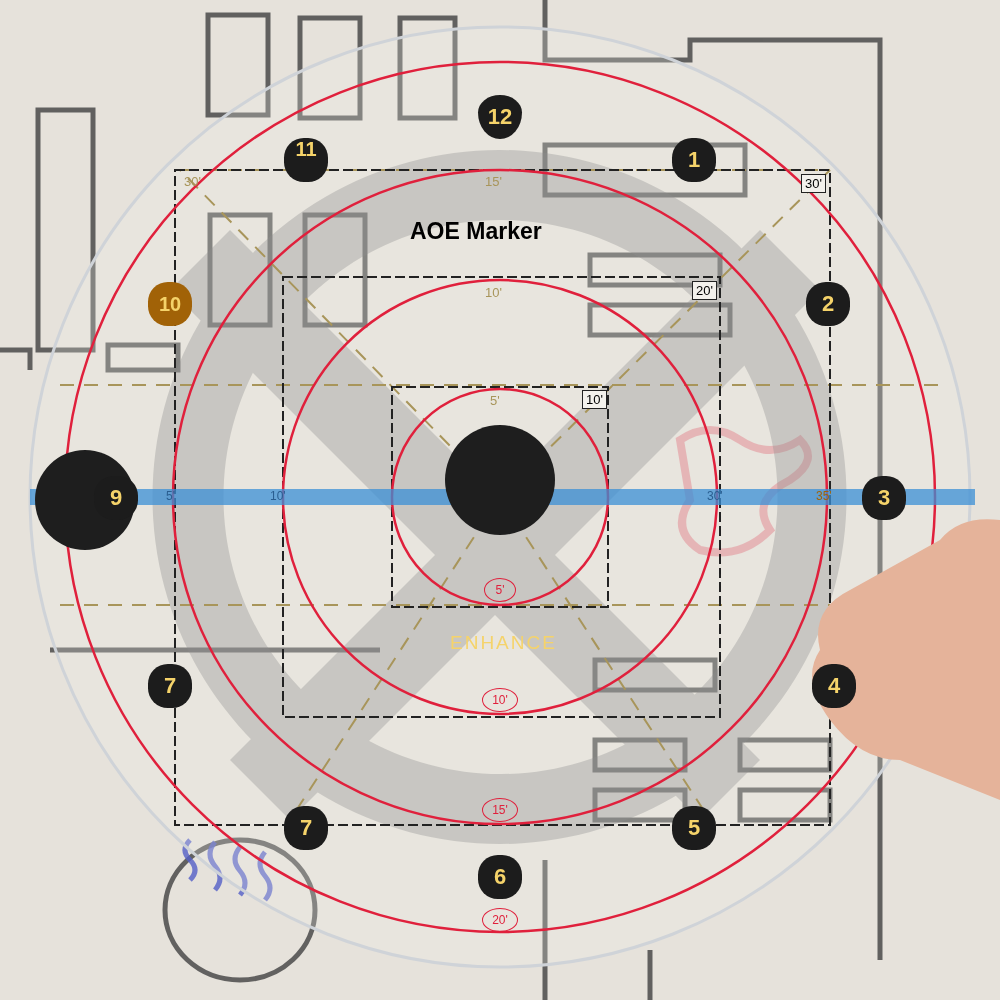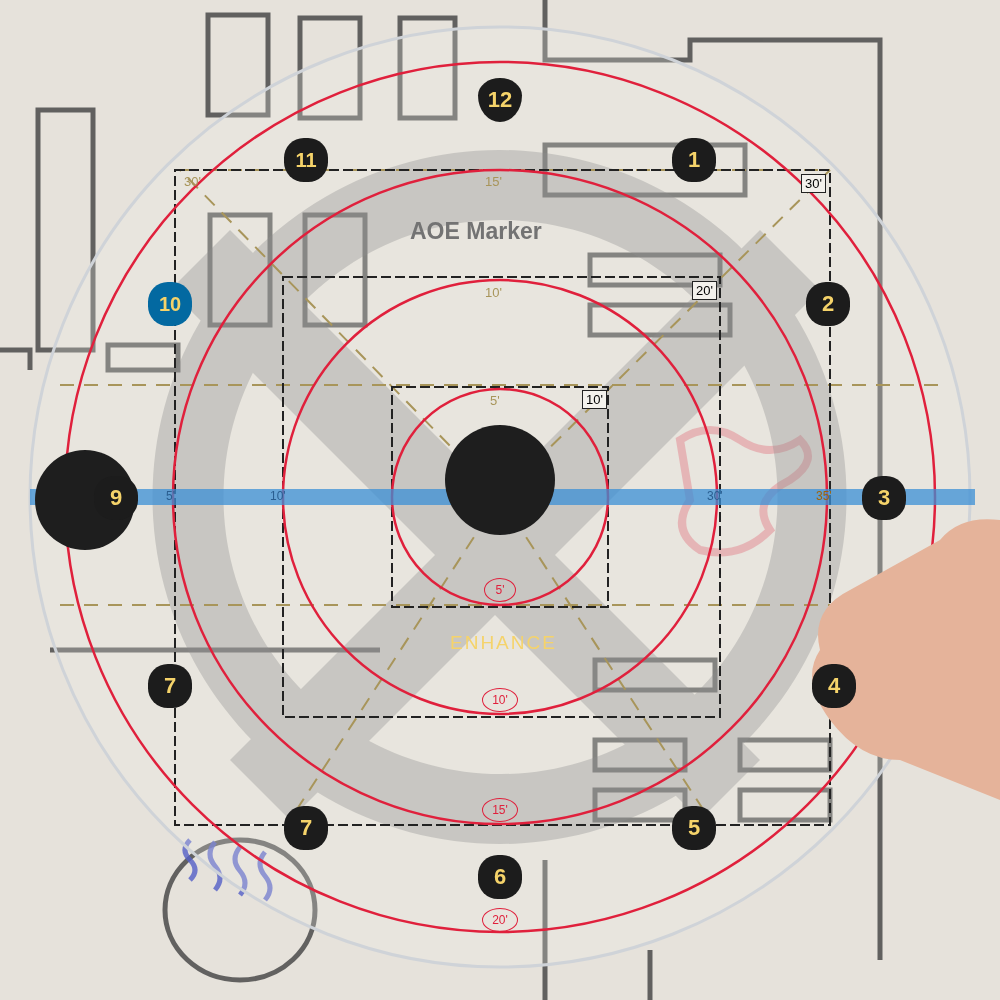--- a/index.html
+++ b/index.html
@@ -80,24 +80,24 @@
 
   <rect x="30" y="489" width="945" height="16" fill="#3b8fd6" opacity="0.75"></rect>
 
   <circle cx="500" cy="480" r="55" fill="#1e1e1e"></circle>
 
   <circle cx="85" cy="500" r="50" fill="#1e1e1e"></circle>
 
   <path d="M1000,520 Q960,515 940,540 L850,590 Q810,610 820,650 Q800,680 830,720 Q860,760 900,760 L1000,800 Z" fill="#e5b39a"></path>
 </svg>
 
-<div style="position:absolute;left:410px;top:218px;color:#737373;font-size:23px;font-weight:bold;">AOE Marker</div>
+<div style="position:absolute;left:410px;top:218px;color:#000000;font-size:23px;font-weight:bold;">AOE Marker</div>
 <div style="position:absolute;left:430px;top:632px;color:#f5d36a;font-size:19px;letter-spacing:2px;margin-left:20px;">ENHANCE</div>
 
-<div style="position:absolute;left:478px;top:78px;width:44px;height:44px;border-radius:50% 50% 50% 50%/40% 40% 60% 60%;background:#1c1c1c;color:#f5d36a;font-weight:bold;font-size:22px;display:flex;align-items:center;justify-content:center;">
+<div style="position:absolute;left:478px;top:95px;width:44px;height:44px;border-radius:50% 50% 50% 50%/40% 40% 60% 60%;background:#1c1c1c;color:#f5d36a;font-weight:bold;font-size:22px;display:flex;align-items:center;justify-content:center;">
       <span>12</span>
     </div>
 <div style="position:absolute;left:672px;top:138px;width:44px;height:44px;border-radius:45%;background:#1c1c1c;color:#f5d36a;font-weight:bold;font-size:22px;display:flex;align-items:center;justify-content:center;">
       <span>1</span>
     </div>
 <div style="position:absolute;left:806px;top:282px;width:44px;height:44px;border-radius:45%;background:#1c1c1c;color:#f5d36a;font-weight:bold;font-size:22px;display:flex;align-items:center;justify-content:center;">
       <span>2</span>
     </div>
 <div style="position:absolute;left:862px;top:476px;width:44px;height:44px;border-radius:45%;background:#1c1c1c;color:#f5d36a;font-weight:bold;font-size:22px;display:flex;align-items:center;justify-content:center;">
       <span>3</span>
@@ -113,24 +113,24 @@
     </div>
 <div style="position:absolute;left:284px;top:806px;width:44px;height:44px;border-radius:45%;background:#1c1c1c;color:#f5d36a;font-weight:bold;font-size:22px;display:flex;align-items:center;justify-content:center;">
       <span>7</span>
     </div>
 <div style="position:absolute;left:148px;top:664px;width:44px;height:44px;border-radius:45%;background:#1c1c1c;color:#f5d36a;font-weight:bold;font-size:22px;display:flex;align-items:center;justify-content:center;">
       <span>7</span>
     </div>
 <div style="position:absolute;left:94px;top:476px;width:44px;height:44px;border-radius:45%;background:#1c1c1c;color:#f5d36a;font-weight:bold;font-size:22px;display:flex;align-items:center;justify-content:center;">
       <span>9</span>
     </div>
-<div style="position:absolute;left:148px;top:282px;width:44px;height:44px;border-radius:45%;background:#0369a1;color:#f5d36a;font-weight:bold;font-size:20px;display:flex;align-items:center;justify-content:center;">
+<div style="position:absolute;left:148px;top:282px;width:44px;height:44px;border-radius:45%;background:#a16207;color:#f5d36a;font-weight:bold;font-size:20px;display:flex;align-items:center;justify-content:center;">
       <span>10</span>
     </div>
-<div style="position:absolute;left:284px;top:138px;width:44px;height:44px;border-radius:45%;background:#1c1c1c;color:#f5d36a;font-weight:bold;font-size:20px;display:flex;align-items:center;justify-content:center;">
+<div style="position:absolute;left:284px;top:138px;width:44px;height:44px;border-radius:45%;background:#1c1c1c;color:#f5d36a;font-weight:bold;font-size:20px;display:flex;justify-content:center;">
       <span>11</span>
     </div>
 
 <div style="position:absolute;left:484px;top:578px;width:30px;height:22px;border:1.5px solid #e0203c;border-radius:50%;color:#e0203c;font-size:12px;text-align:center;line-height:22px;">5'</div>
 <div style="position:absolute;left:482px;top:688px;width:34px;height:22px;border:1.5px solid #e0203c;border-radius:50%;color:#e0203c;font-size:12px;text-align:center;line-height:22px;">10'</div>
 <div style="position:absolute;left:482px;top:798px;width:34px;height:22px;border:1.5px solid #e0203c;border-radius:50%;color:#e0203c;font-size:12px;text-align:center;line-height:22px;">15'</div>
 <div style="position:absolute;left:482px;top:908px;width:34px;height:22px;border:1.5px solid #e0203c;border-radius:50%;color:#e0203c;font-size:12px;text-align:center;line-height:22px;">20'</div>
 
 <div style="position:absolute;left:582px;top:390px;border:1.5px solid #222;background:#f3f1ec;font-size:13px;padding:1px 3px;">10'</div>
 <div style="position:absolute;left:692px;top:281px;border:1.5px solid #222;background:#f3f1ec;font-size:13px;padding:1px 3px;">20'</div>

